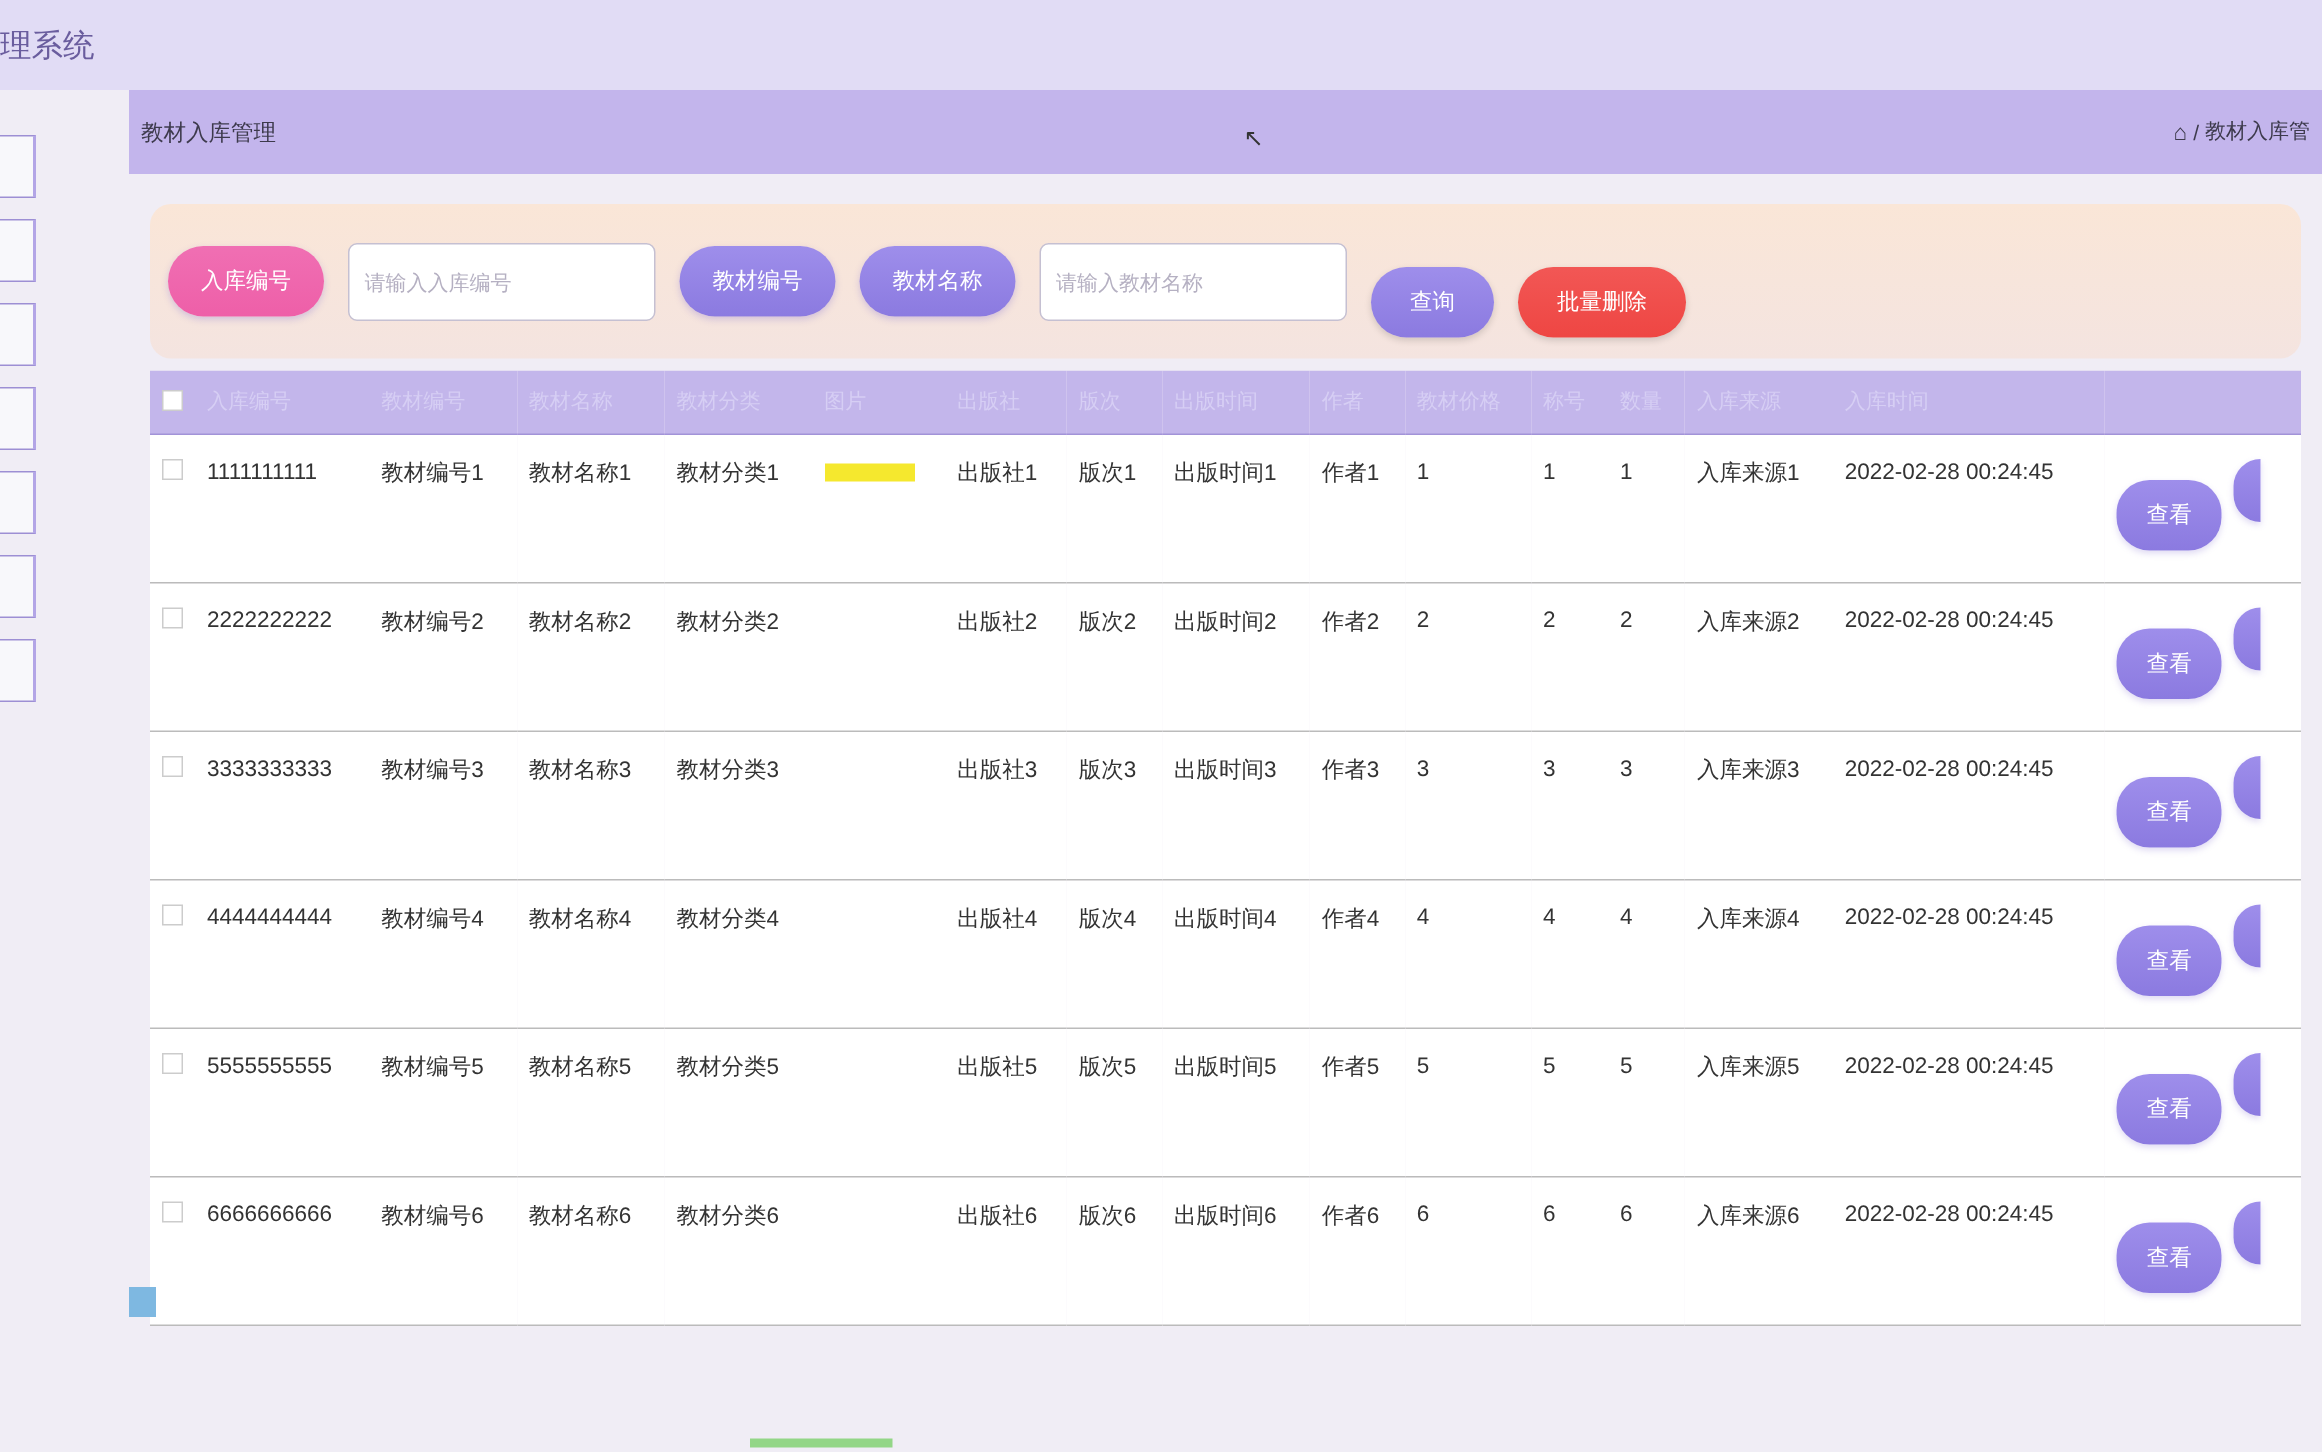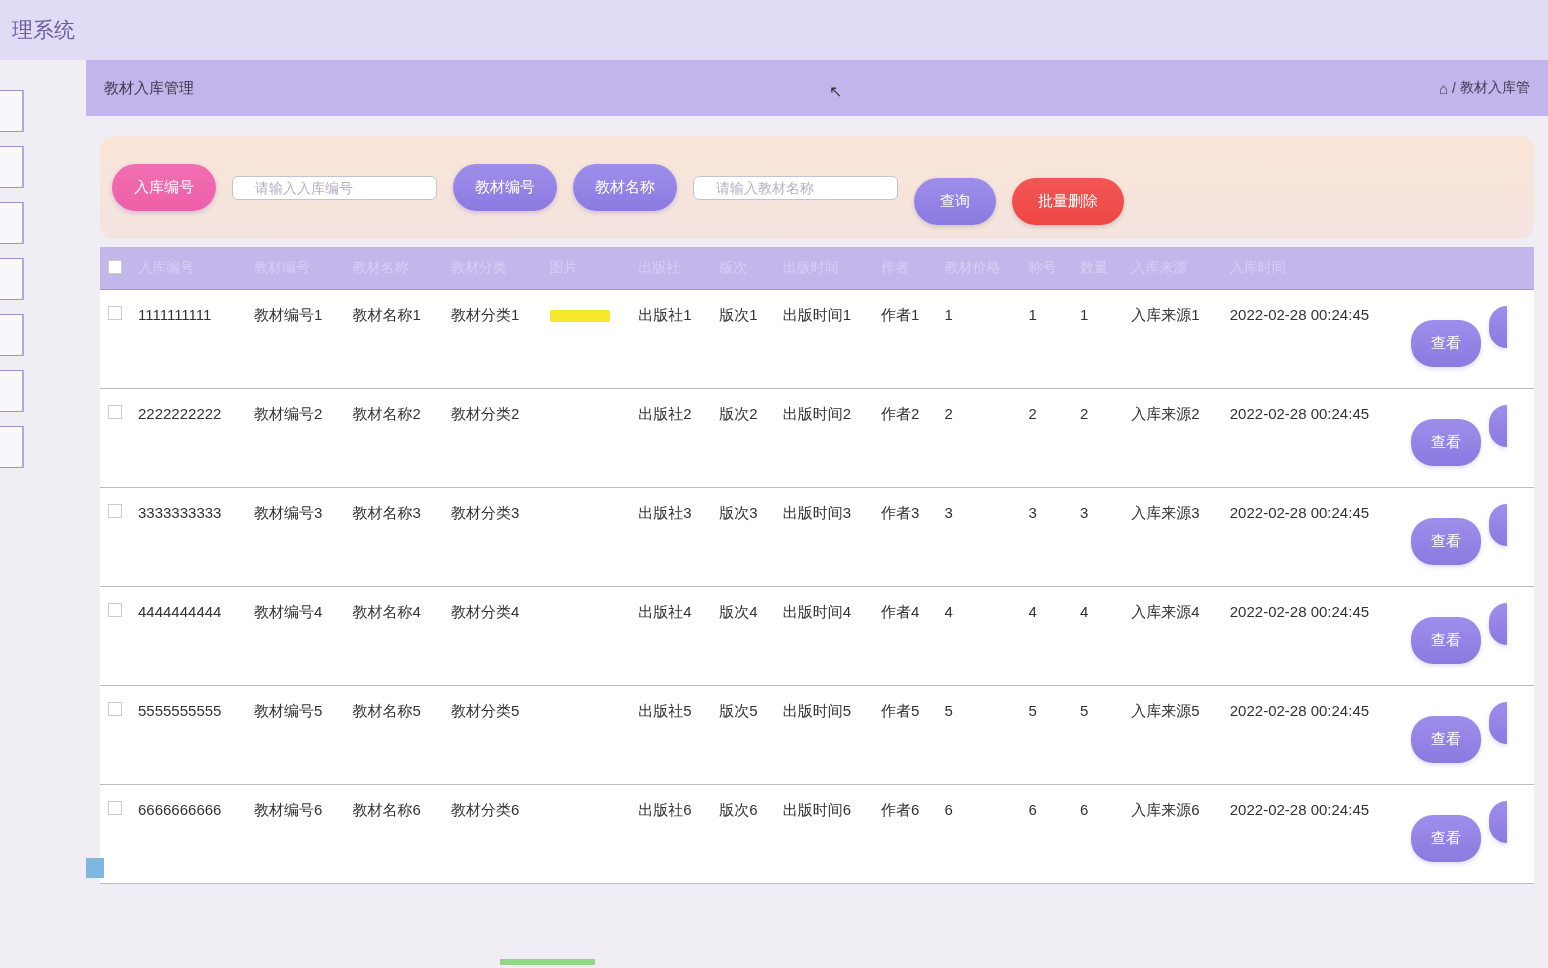--- a/index.html
+++ b/index.html
@@ -19,21 +19,21 @@
     }
     .top-header {
       position: absolute;
       top: 0;
       left: 0;
       right: 0;
       height: 60px;
       background: #e1dcf5;
       display: flex;
       align-items: center;
-      padding-left: 12px;
+      padding-left: 0;
       color: #6a5d9e;
       font-size: 21px;
     }
     .sidebar {
       position: absolute;
       top: 60px;
       left: 0;
       width: 50px;
       height: calc(100% - 60px);
       background: transparent;
@@ -56,21 +56,21 @@
       right: 0;
       bottom: 0;
       overflow: auto;
     }
     .page-header-bar {
       background: #c3b5ec;
       height: 56px;
       display: flex;
       align-items: center;
       justify-content: space-between;
-      padding: 0 18px;
+      padding: 0 8px;
       color: #333;
     }
     .page-title {
       color: #3d3a4c;
       font-size: 15px;
     }
     .breadcrumb {
       display: flex;
       align-items: center;
       gap: 4px;
@@ -94,24 +94,24 @@
       color: #fff;
       border-radius: 26px;
       padding: 14px 22px;
       font-size: 15px;
       box-shadow: 0 2px 5px rgba(126,107,207,0.3);
     }
     .label-pill.pink {
       background: linear-gradient(180deg, #f06fb3 0%, #ee5fa8 100%);
     }
     .search-input {
-      height: 24px;
+      height: 52px;
       border: 1px solid #c5c0d2;
       border-radius: 6px;
-      padding: 0 22px;
+      padding: 0 10px;
       font-size: 14px;
       background: #fff;
       color: #555;
       width: 205px;
     }
     .search-input::placeholder {
       color: #b5b0c2;
     }
     .btn {
       border: none;

